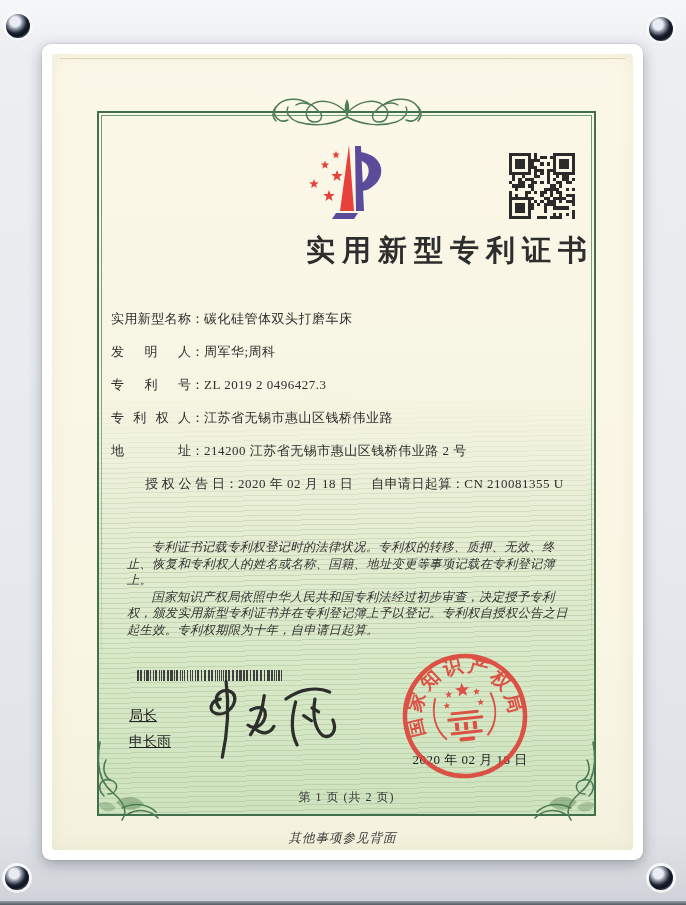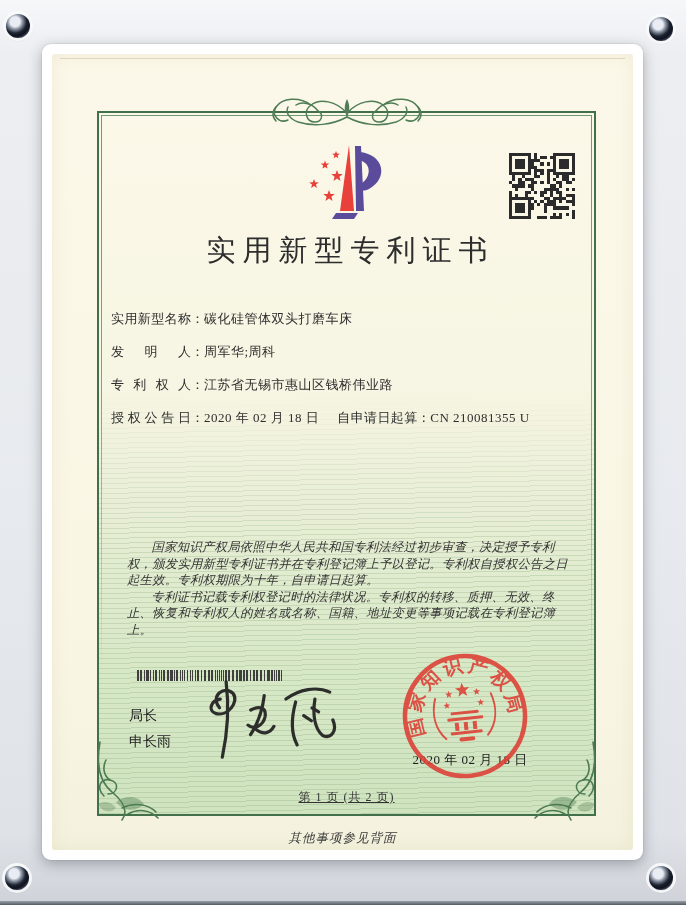--- a/index.html
+++ b/index.html
@@ -41,46 +41,46 @@
   .ornament-top{position:absolute;left:50%;top:-22px;transform:translateX(-50%);}
   .corner{position:absolute;bottom:-8px;}
   .corner.left{left:-7px}
   .corner.right{right:-7px;transform:scaleX(-1);}
 
   .certno{position:absolute;left:24px;top:36px;font-size:13px;letter-spacing:1.5px;color:#4c4c4c;}
 
   .logo{position:absolute;left:197px;top:30px;width:100px;height:84px;}
   .qr{position:absolute;left:410px;top:40px;width:66px;height:66px;}
 
-  .title{position:absolute;left:8px;right:0;top:118px;text-align:center;
-    font-size:29px;font-weight:400;letter-spacing:7px;color:#2d2d2d;}
+  .title{position:absolute;left:8px;right:0;top:118px;text-align:right;
+    font-size:29px;font-weight:700;letter-spacing:7px;color:#2d2d2d;}
 
   .fields{position:absolute;left:12px;right:24px;top:196px;font-size:13px;color:#2e2e2e;}
   .frow{line-height:20px;margin-bottom:13px;white-space:nowrap;}
   .flabel{display:inline-block;width:80px;text-align:justify;text-align-last:justify;vertical-align:top;}
   .fcolon{display:inline-block;width:13px;}
   .fvalue{letter-spacing:.5px;}
-  .gpair1{display:inline-block;width:223px;}
+  .gpair1{display:inline-block;width:223px;margin-left:34px;}
 
   .paras{position:absolute;left:28px;right:26px;top:426px;font-size:12.3px;line-height:16.5px;
     color:#333;letter-spacing:.3px;font-style:italic;}
   .paras p{margin:0;text-indent:2em;}
 
   .barcode{position:absolute;left:38px;top:557px;height:11px;display:flex;align-items:stretch;}
   .barcode i{display:block;background:#3f3f3f;margin-right:0;}
 
-  .director{position:absolute;left:30px;top:590px;font-size:14px;color:#222;line-height:26px;}
+  .director{position:absolute;left:30px;top:590px;font-size:14px;color:#222;line-height:26px;text-decoration:underline;}
   .signature{position:absolute;left:80px;top:558px;width:172px;height:92px;transform:rotate(-2deg);}
 
   .seal{position:absolute;left:300px;top:537px;width:132px;height:132px;transform:rotate(-6deg);
     opacity:.9;z-index:3;}
   .sealdate{position:absolute;left:306px;top:638px;width:130px;text-align:center;
     font-size:13px;color:#1e1e1e;z-index:2;letter-spacing:.5px;}
 
-  .pageinfo{position:absolute;left:0;right:0;top:676px;text-align:center;font-size:12px;color:#333;letter-spacing:1px;text-decoration:underline;}
+  .pageinfo{position:absolute;left:0;right:0;top:676px;text-align:center;font-size:12px;color:#333;letter-spacing:1px;}
   .backnote{position:absolute;left:0;right:0;top:776px;text-align:center;font-size:12.5px;
     color:#3a3a3a;font-style:italic;letter-spacing:1px;}
 </style>
 </head>
 <body>
 
 <span class="bolt tl"></span>
 <span class="bolt tr"></span>
 <span class="bolt bl"></span>
 <span class="bolt br"></span>
@@ -375,30 +375,32 @@
           <rect x="47.14" y="62.86" width="3.14" height="3.14" fill="#2b2b2b"></rect>
           <rect x="50.29" y="62.86" width="3.14" height="3.14" fill="#2b2b2b"></rect>
           <rect x="62.86" y="62.86" width="3.14" height="3.14" fill="#2b2b2b"></rect>
         </svg>
 
     <div class="title">实用新型专利证书</div>
 
     <div class="fields">
       <div class="frow"><span class="flabel">实用新型名称</span><span class="fcolon">：</span><span class="fvalue">碳化硅管体双头打磨车床</span></div>
       <div class="frow"><span class="flabel">发明人</span><span class="fcolon">：</span><span class="fvalue">周军华;周科</span></div>
+      <div class="frow"><span class="flabel">专利号</span><span class="fcolon">：</span><span class="fvalue">ZL 2019 2 0496427.3</span></div>
       <div class="frow"><span class="flabel">专利权人</span><span class="fcolon">：</span><span class="fvalue">江苏省无锡市惠山区钱桥伟业路</span></div>
+      <div class="frow"><span class="flabel">地址</span><span class="fcolon">：</span><span class="fvalue">214200 江苏省无锡市惠山区钱桥伟业路 2 号</span></div>
       <div class="frow">
         <span class="gpair1"><span class="flabel">授权公告日</span><span class="fcolon">：</span><span class="fvalue">2020 年 02 月 18 日</span></span>
         <span><span class="flabel">自申请日起算</span><span class="fcolon">：</span><span class="fvalue">CN 210081355 U</span></span>
       </div>
     </div>
 
     <div class="paras">
+      <p>专利证书记载专利权登记时的法律状况。专利权的转移、质押、无效、终止、恢复和专利权人的姓名或名称、国籍、地址变更等事项记载在专利登记簿上。</p>
       <p>国家知识产权局依照中华人民共和国专利法经过初步审查，决定授予专利权，颁发实用新型专利证书并在专利登记簿上予以登记。专利权自授权公告之日起生效。专利权期限为十年，自申请日起算。</p>
-      <p>专利证书记载专利权登记时的法律状况。专利权的转移、质押、无效、终止、恢复和专利权人的姓名或名称、国籍、地址变更等事项记载在专利登记簿上。</p>
     </div>
 
     <div class="barcode" id="barcode">
           <i style="width: 2px; margin-right: 1px;"></i>
           <i style="width: 2px; margin-right: 2px;"></i>
           <i style="width: 1px; margin-right: 1px;"></i>
           <i style="width: 3px; margin-right: 1px;"></i>
           <i style="width: 1px; margin-right: 2px;"></i>
           <i style="width: 1px; margin-right: 1px;"></i>
           <i style="width: 2px; margin-right: 2px;"></i>

